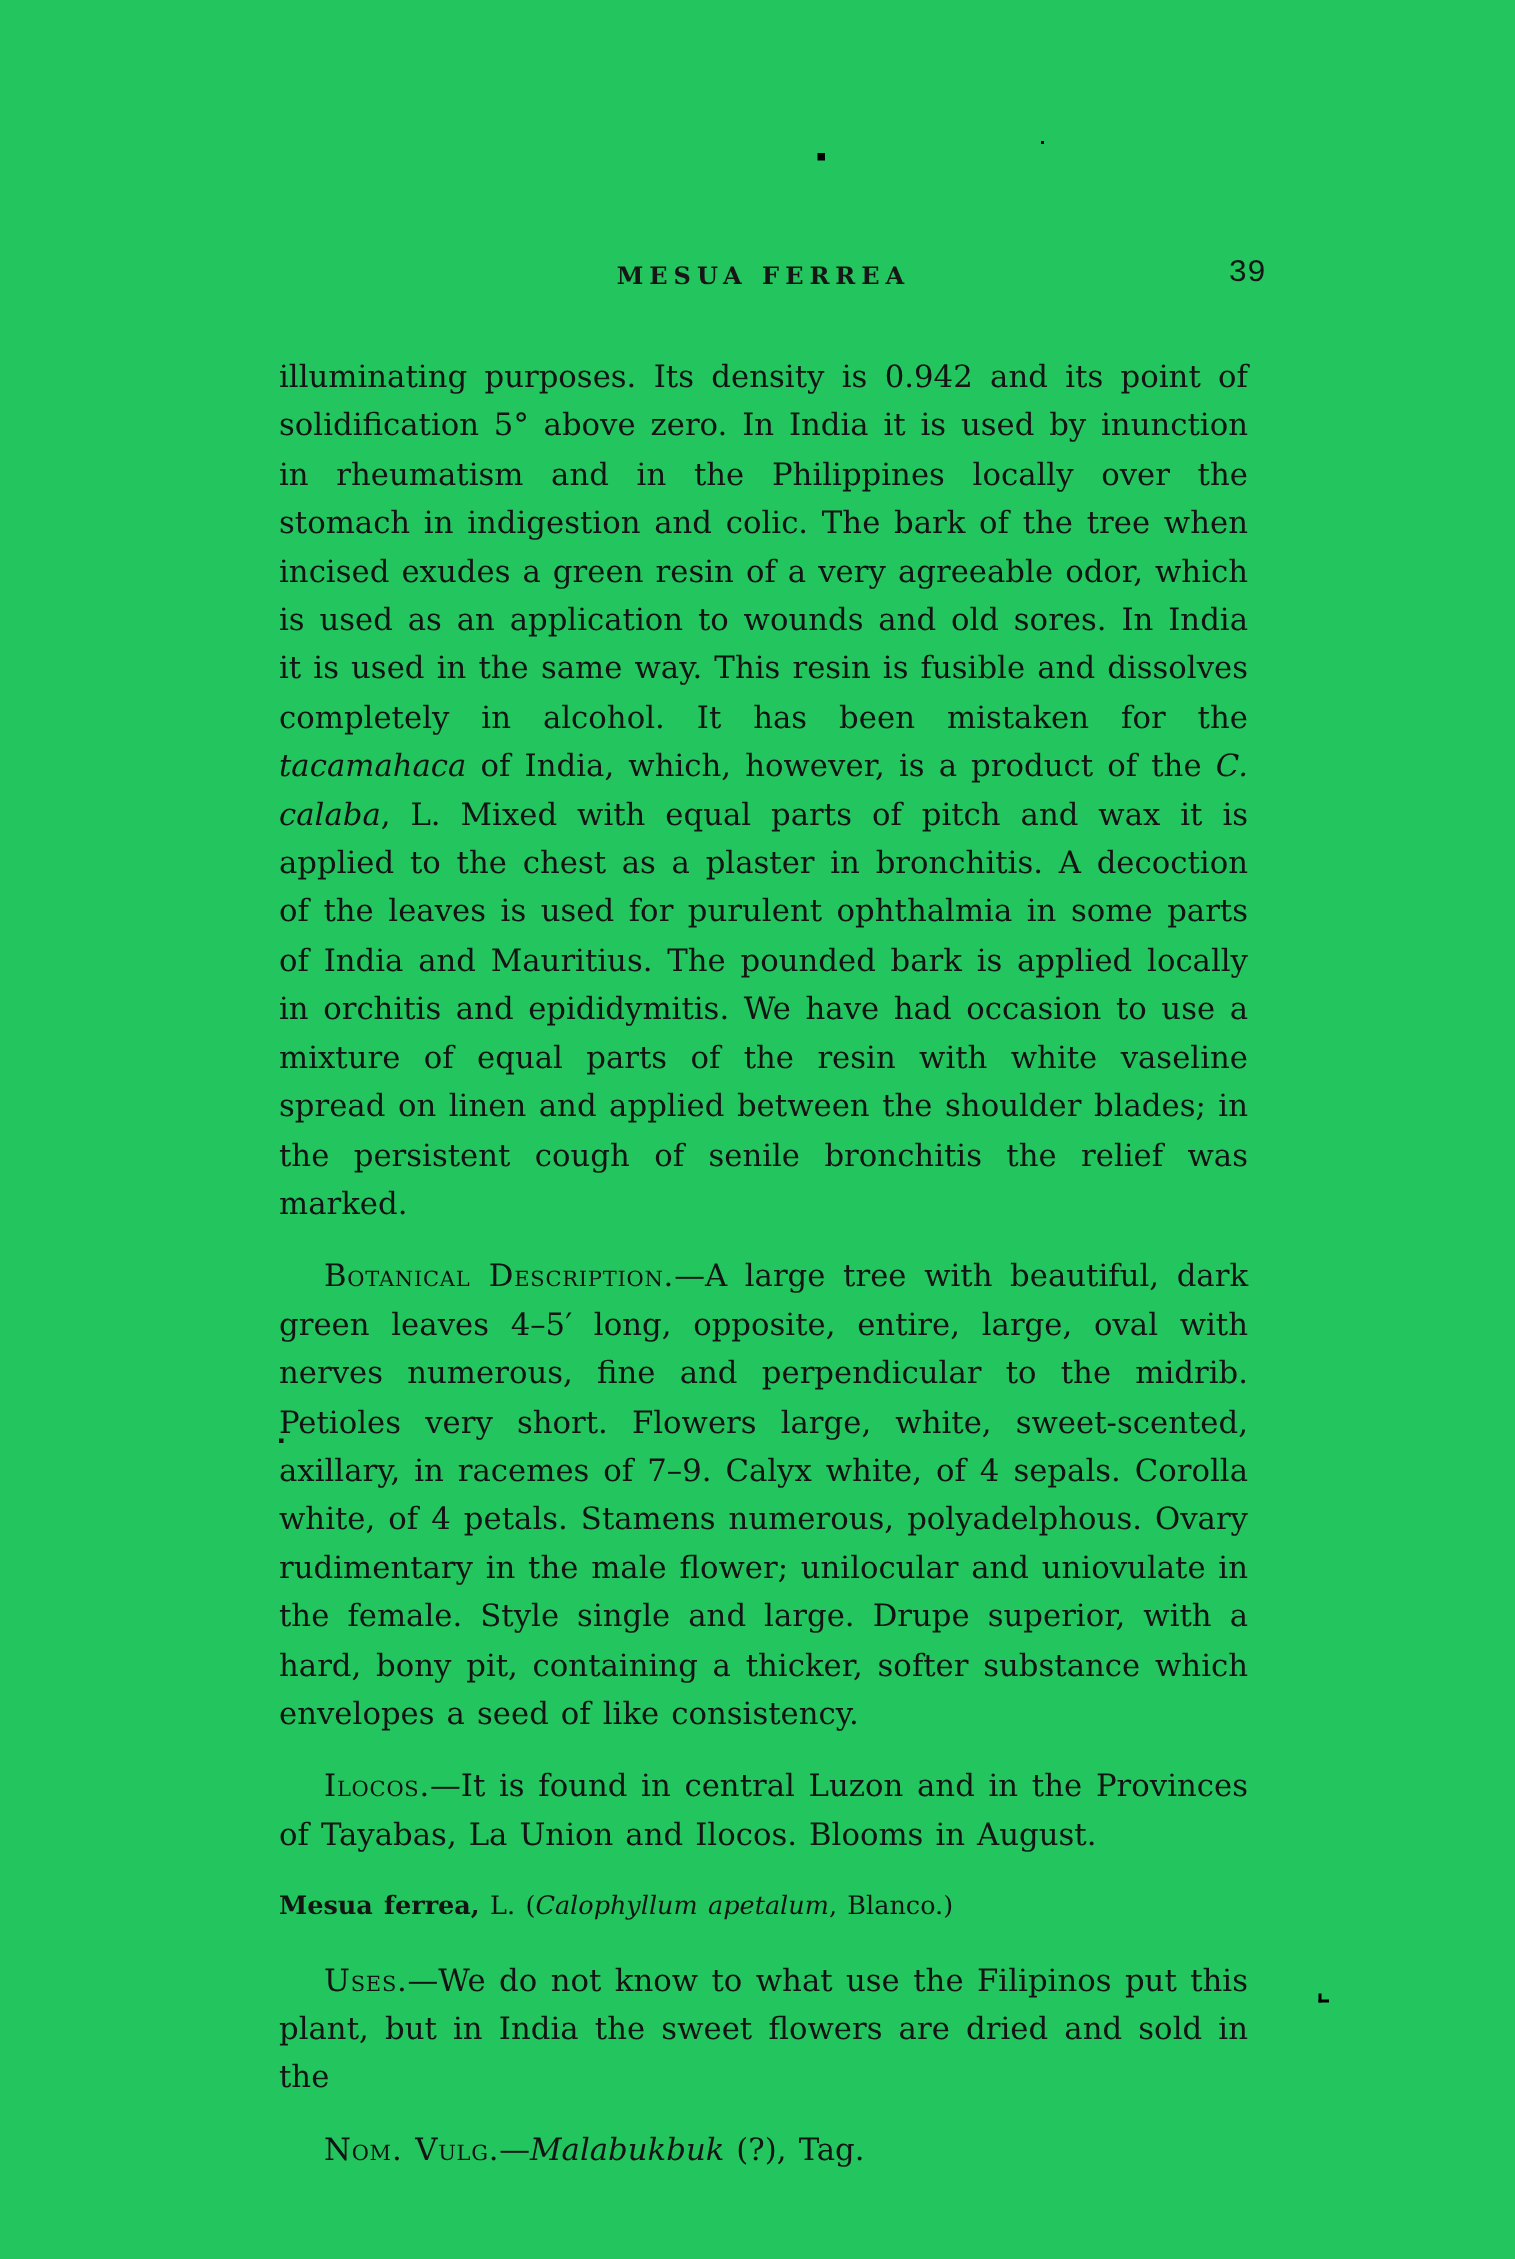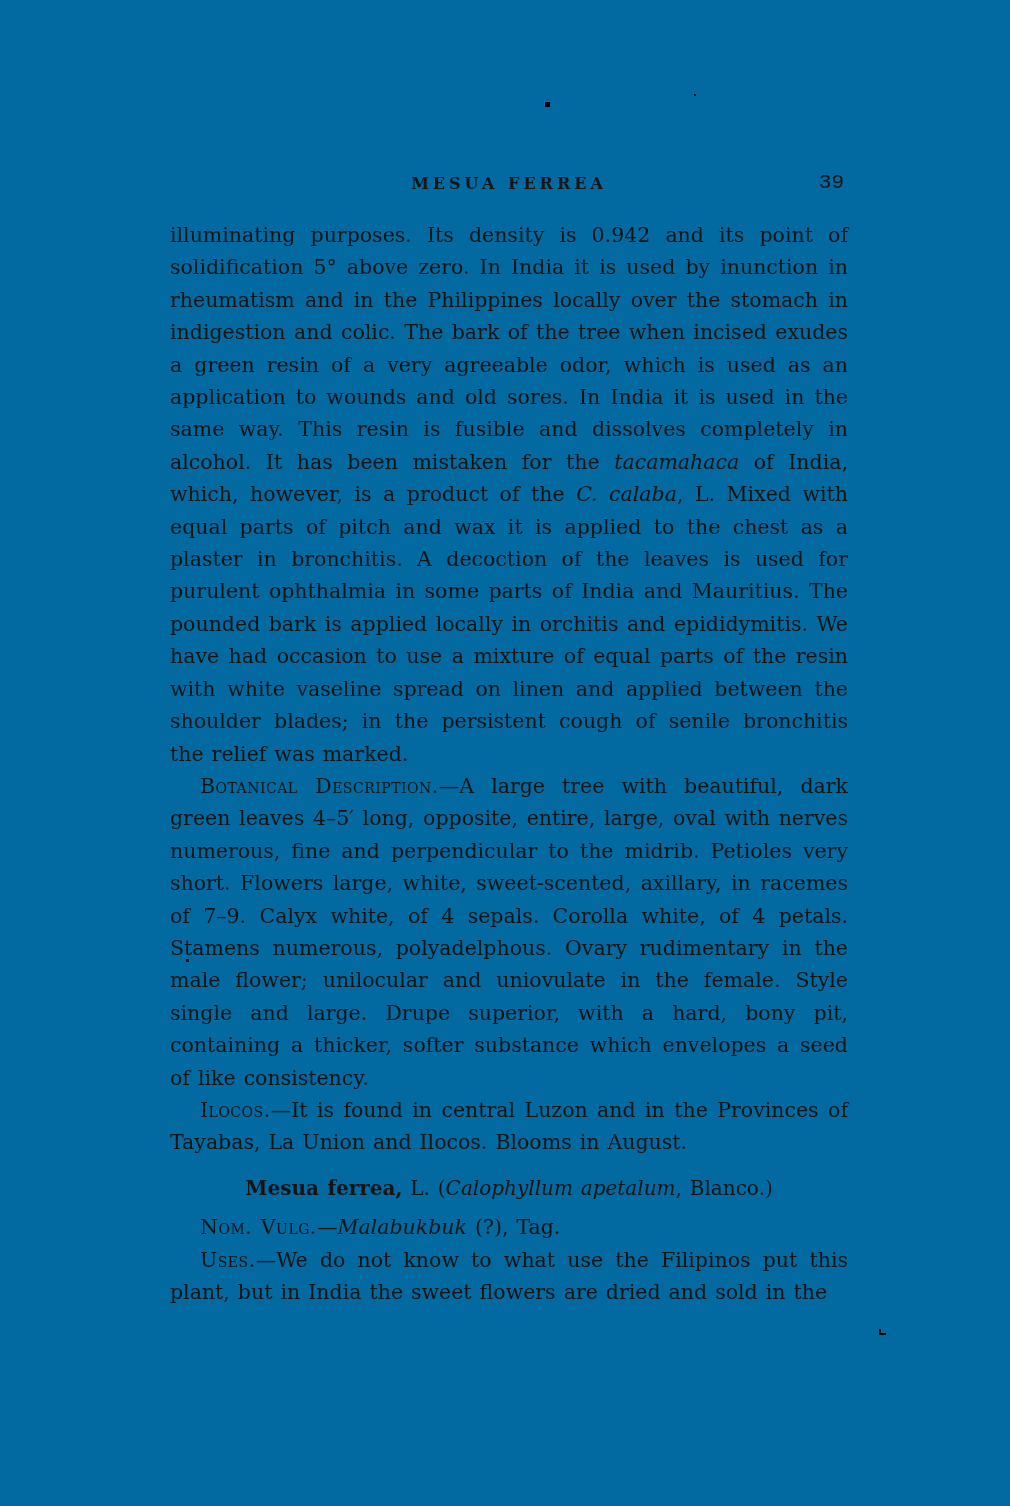--- a/index.html
+++ b/index.html
@@ -4,21 +4,21 @@
 <style>
   html, body {
     margin: 0;
     padding: 0;
     background: #ffffff;
   }
   .page {
     position: relative;
     width: 1010px;
     height: 1506px;
-    background: #0369a1;
+    background: #22c55e;
     color: #141414;
     font-family: "DejaVu Serif", "Liberation Serif", serif;
     overflow: hidden;
   }
   .running-header {
     position: absolute;
     left: 170px;
     top: 174px;
     width: 678px;
     height: 26px;
@@ -45,31 +45,31 @@
     position: absolute;
     left: 170px;
     top: 219px;
     width: 678px;
     font-size: 20.5px;
     line-height: 32.4px;
     text-align: justify;
     word-spacing: 1.5px;
   }
   .text-block p {
-    margin: 0;
+    margin: 16px;
   }
   .text-block p.indent {
     text-indent: 30px;
   }
   .text-block p.heading {
-    text-align: center;
+    text-align: left;
     text-indent: 0;
     margin-top: 13px;
     margin-bottom: 7px;
-    font-size: 20px;
+    font-size: 17px;
   }
   .italic { font-style: italic; }
   .bold { font-weight: bold; }
   .smallcaps {
     font-variant: small-caps;
     letter-spacing: 0.5px;
   }
   .artifact {
     position: absolute;
     background: #000;
@@ -93,22 +93,22 @@
     <div class="running-title">MESUA FERREA</div>
     <div class="page-number">39</div>
   </div>
 
   <div class="text-block">
 
   <p class=""><span>illuminating purposes. Its density is 0.942 and its point of solidification 5° above zero. In India it is used by inunction in rheumatism and in the Philippines locally over the stomach in indigestion and colic. The bark of the tree when incised exudes a green resin of a very agreeable odor, which is used as an application to wounds and old sores. In India it is used in the same way. This resin is fusible and dissolves completely in alcohol. It has been mistaken for the </span><span class="italic">tacamahaca</span><span> of India, which, however, is a product of the </span><span class="italic">C. calaba</span><span>, L. Mixed with equal parts of pitch and wax it is applied to the chest as a plaster in bronchitis. A decoction of the leaves is used for purulent ophthalmia in some parts of India and Mauritius. The pounded bark is applied locally in orchitis and epididymitis. We have had occasion to use a mixture of equal parts of the resin with white vaseline spread on linen and applied between the shoulder blades; in the persistent cough of senile bronchitis the relief was marked.</span></p>
       <p class="indent"><span class="smallcaps">Botanical Description.</span><span>—A large tree with beautiful, dark green leaves 4–5′ long, opposite, entire, large, oval with nerves numerous, fine and perpendicular to the midrib. Petioles very short. Flowers large, white, sweet-scented, axillary, in racemes of 7–9. Calyx white, of 4 sepals. Corolla white, of 4 petals. Stamens numerous, polyadelphous. Ovary rudimentary in the male flower; unilocular and uniovulate in the female. Style single and large. Drupe superior, with a hard, bony pit, containing a thicker, softer substance which envelopes a seed of like consistency.</span></p>
       <p class="indent"><span class="smallcaps">Ilocos.</span><span>—It is found in central Luzon and in the Provinces of Tayabas, La Union and Ilocos. Blooms in August.</span></p>
       <p class="heading"><span class="bold">Mesua ferrea,</span><span> L.  (</span><span class="italic">Calophyllum apetalum</span><span>, Blanco.)</span></p>
+      <p class="indent"><span class="smallcaps">Uses.</span><span>—We do not know to what use the Filipinos put this plant, but in India the sweet flowers are dried and sold in the</span></p>
       <p class="indent"><span class="smallcaps">Nom. Vulg.</span><span>—</span><span class="italic">Malabukbuk</span><span> (?), Tag.</span></p>
-      <p class="indent"><span class="smallcaps">Uses.</span><span>—We do not know to what use the Filipinos put this plant, but in India the sweet flowers are dried and sold in the</span></p>
     </div>
 
   <div class="artifact artifact-dot-1"></div>
   <div class="artifact artifact-dot-2"></div>
   <div class="artifact artifact-dot-3"></div>
   <div class="artifact artifact-lmark"></div>
 
 </div>
 
 </body></html>

